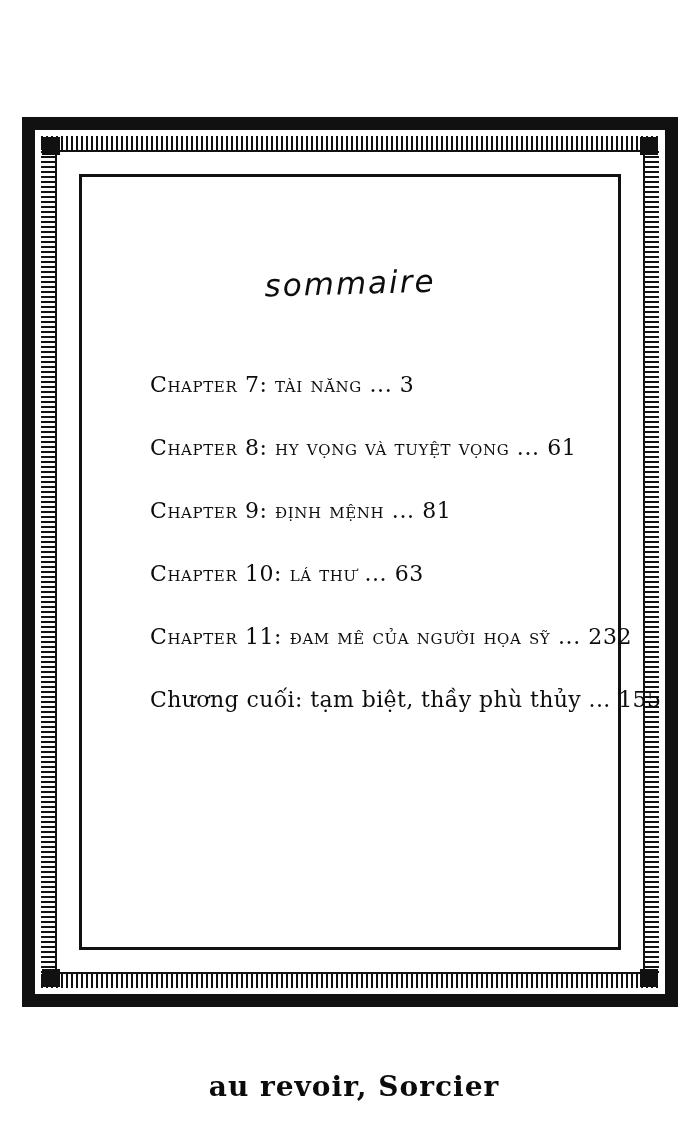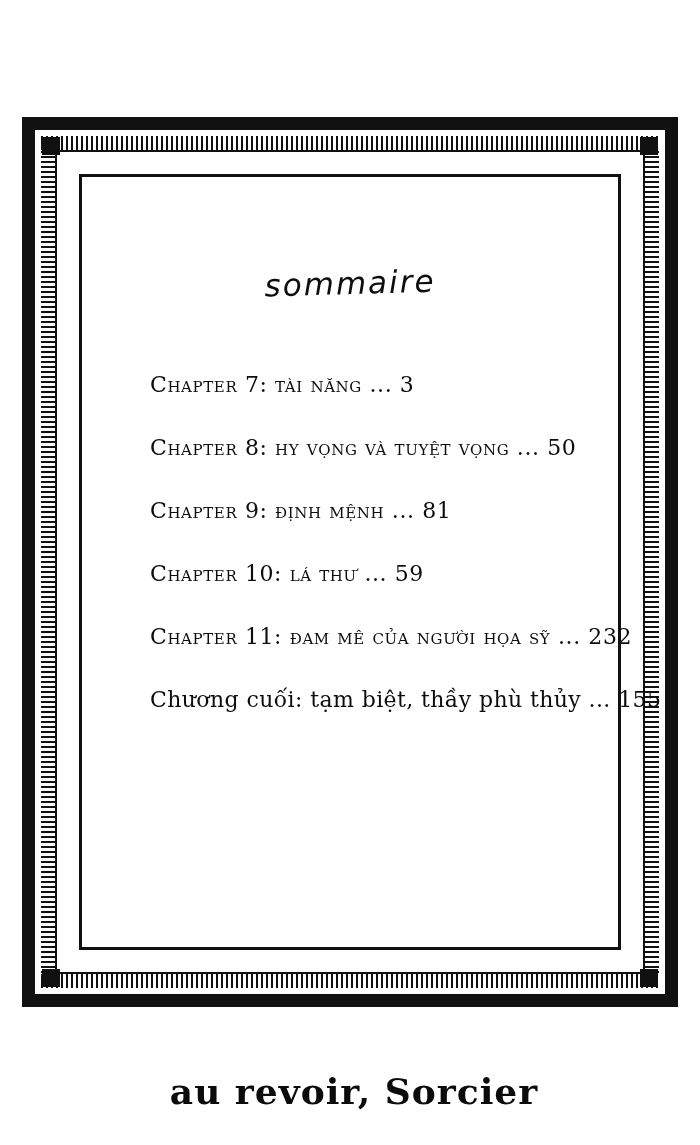--- a/index.html
+++ b/index.html
@@ -128,42 +128,42 @@
 
   
   .book-title {
     position: absolute;
     left: 8px;
     right: 0;
     top: 1070px;
     text-align: center;
     font-family: "DejaVu Serif", serif;
     font-weight: bold;
-    font-size: 36px;
+    font-size: 28px;
     letter-spacing: 1px;
     color: #0b0b0b;
   }
 </style>
 </head>
 <body>
 
 <div class="frame-outer">
   <div class="frame-mid">
     <div class="frame-hatch">
       <div class="frame-hatch-inner">
         <div class="frame-inner-line">
           <div class="page">
 
             <div class="sommaire-title">sommaire</div>
 
             <div class="toc">
               <div class="toc-entry">Chapter 7: tài năng ... 3</div>
-              <div class="toc-entry">Chapter 8: hy vọng và tuyệt vọng ... 50</div>
+              <div class="toc-entry">Chapter 8: hy vọng và tuyệt vọng ... 61</div>
               <div class="toc-entry">Chapter 9: định mệnh ... 81</div>
-              <div class="toc-entry">Chapter 10: lá thư ... 59</div>
+              <div class="toc-entry">Chapter 10: lá thư ... 63</div>
               <div class="toc-entry">Chapter 11: đam mê của người họa sỹ ... 232</div>
               <div class="toc-entry last">Chương cuối:  tạm biệt, thầy phù thủy ... 155</div>
             </div>
 
           </div>
         </div>
       </div>
     </div>
     <div class="corner tl"></div>
     <div class="corner tr"></div>

